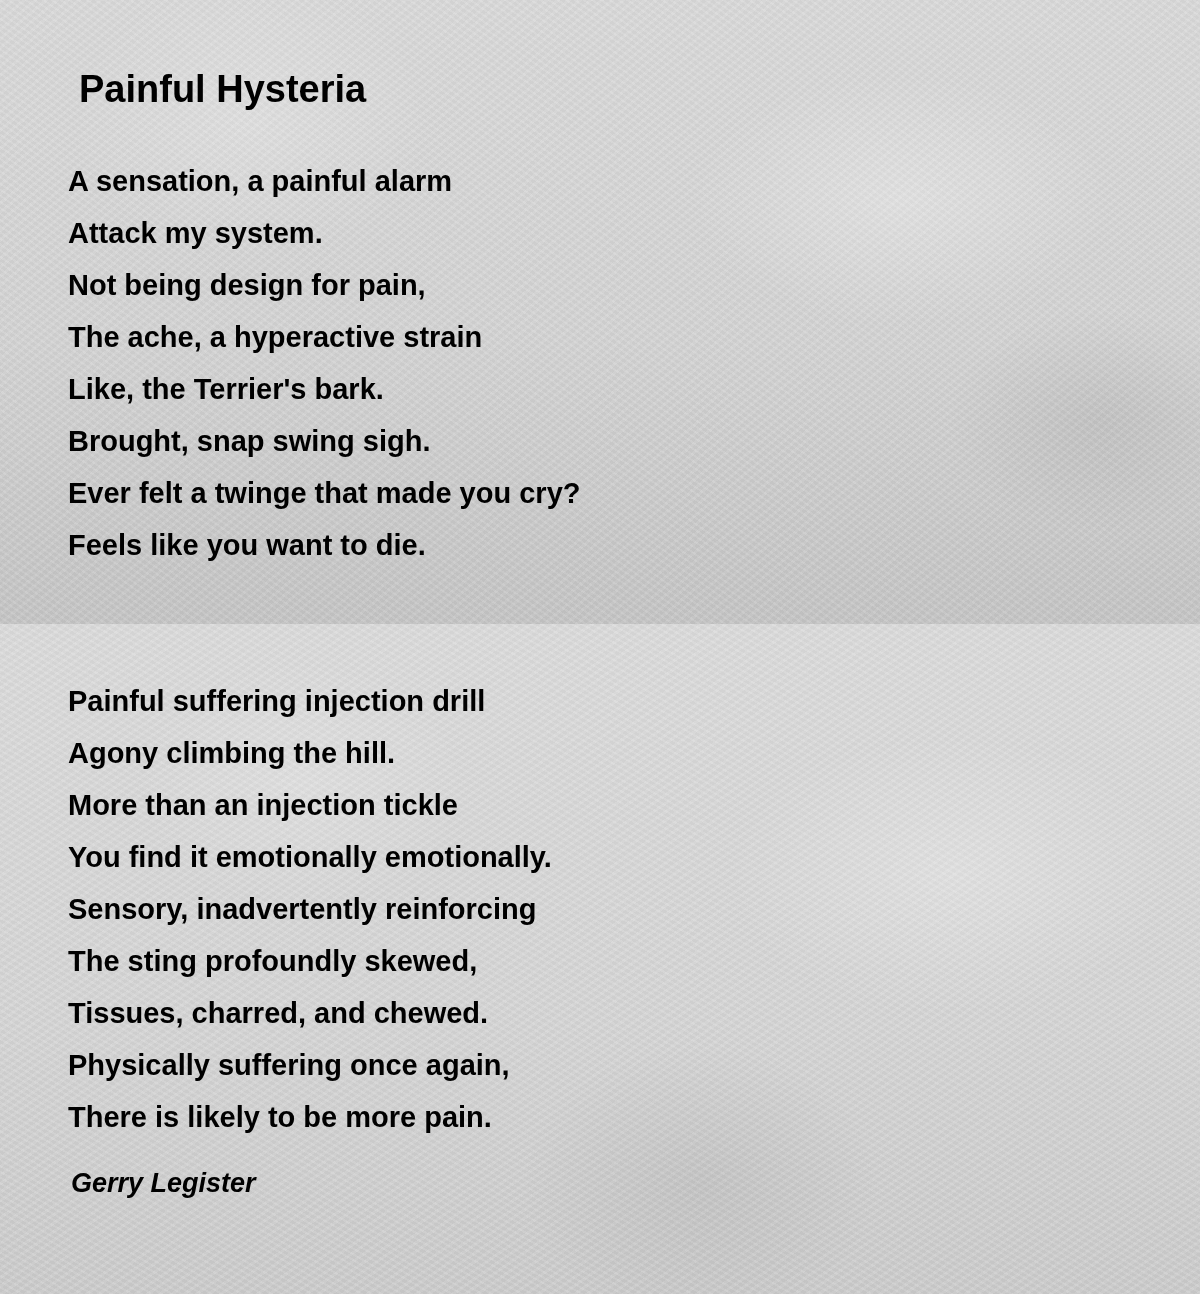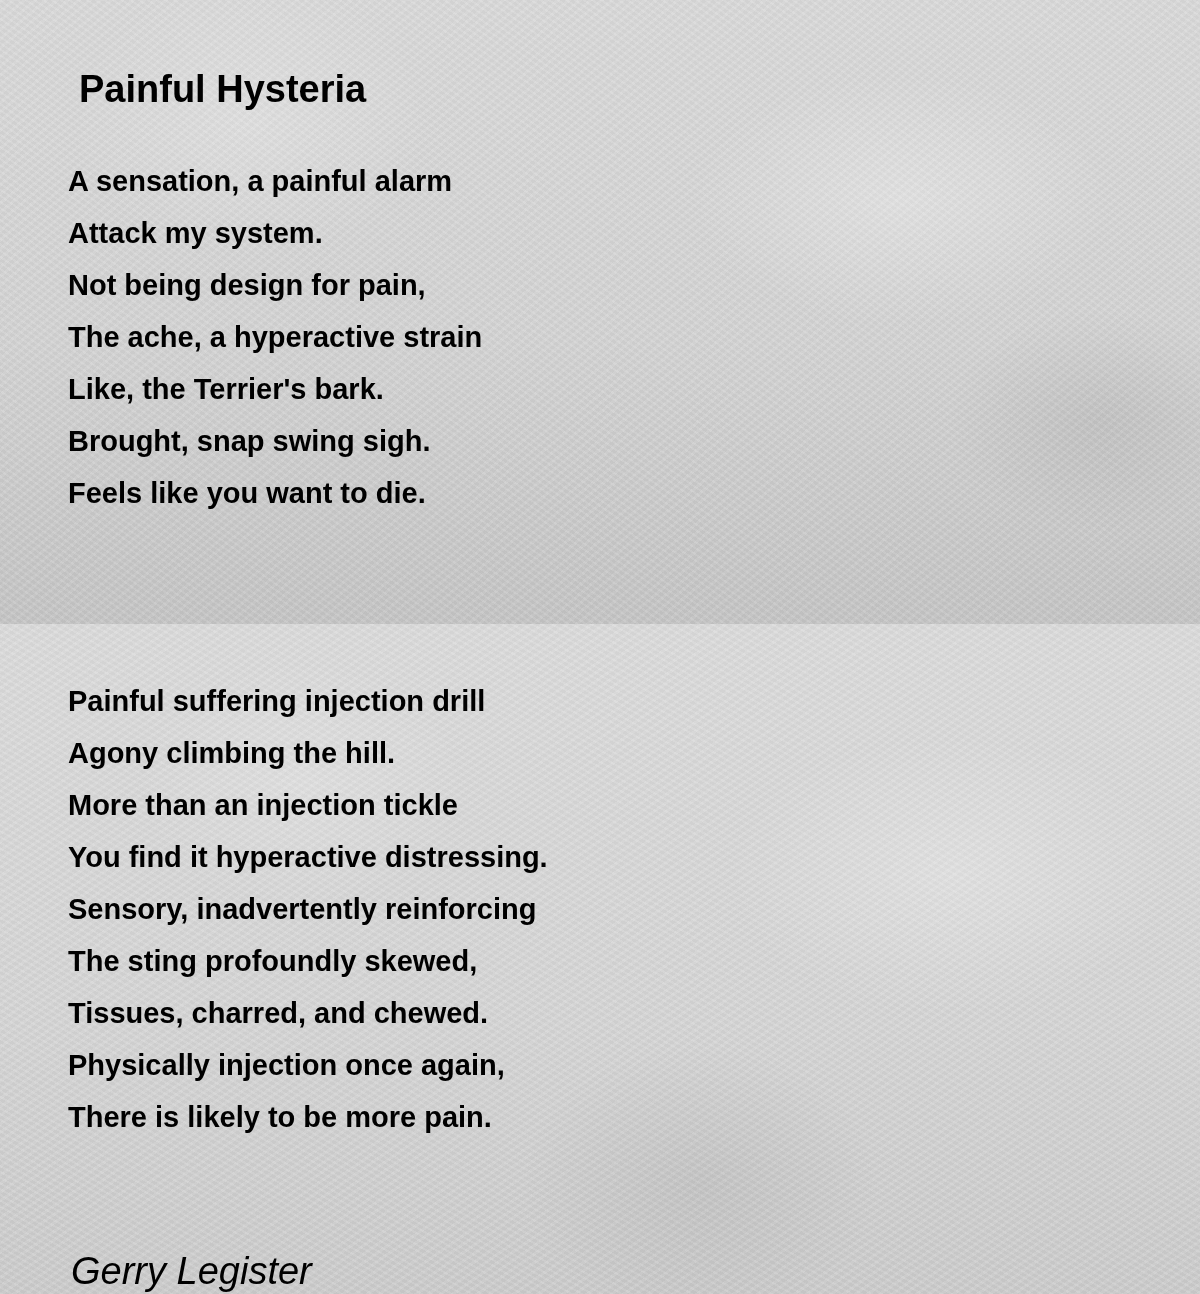--- a/index.html
+++ b/index.html
@@ -65,54 +65,55 @@
     display: block;
     font-size: 29px;
     font-weight: bold;
     line-height: 52px;
     height: 52px;
     white-space: nowrap;
   }
   .line span { display: inline-block; }
   .author {
     position: absolute;
-    top: 1248px;
+    top: 1160px;
     left: 3px;
-    font-size: 38px;
+    font-size: 27px;
     font-style: italic;
-    font-weight: normal;
+    font-weight: bold;
     line-height: 46px;
     white-space: nowrap;
   }
 </style>
 </head>
 <body>
 
 <div class="bg-tile bg-top"></div>
 <div class="bg-tile bg-bottom"></div>
 
 <div class="content">
   <h1 class="title">Painful Hysteria</h1>
 
   <div class="stanza stanza-1">
     <div class="line"><span>A sensation, a painful alarm</span></div>
     <div class="line"><span>Attack my system.</span></div>
     <div class="line"><span>Not being design for pain,</span></div>
     <div class="line"><span>The ache, a hyperactive strain</span></div>
     <div class="line"><span>Like, the Terrier's bark.</span></div>
     <div class="line"><span>Brought, snap swing sigh.</span></div>
+    <div class="line"><span>Ever felt a twinge that made you cry?</span></div>
     <div class="line"><span>Feels like you want to die.</span></div>
   </div>
 
   <div class="stanza stanza-2">
     <div class="line"><span>Painful suffering injection drill</span></div>
     <div class="line"><span>Agony climbing the hill.</span></div>
     <div class="line"><span>More than an injection tickle</span></div>
-    <div class="line"><span>You find it hyperactive distressing.</span></div>
+    <div class="line"><span>You find it emotionally emotionally.</span></div>
     <div class="line"><span>Sensory, inadvertently reinforcing</span></div>
     <div class="line"><span>The sting profoundly skewed,</span></div>
     <div class="line"><span>Tissues, charred, and chewed.</span></div>
-    <div class="line"><span>Physically injection once again,</span></div>
+    <div class="line"><span>Physically suffering once again,</span></div>
     <div class="line"><span>There is likely to be more pain.</span></div>
   </div>
 
   <div class="author">Gerry Legister</div>
 </div>
 
 </body></html>

